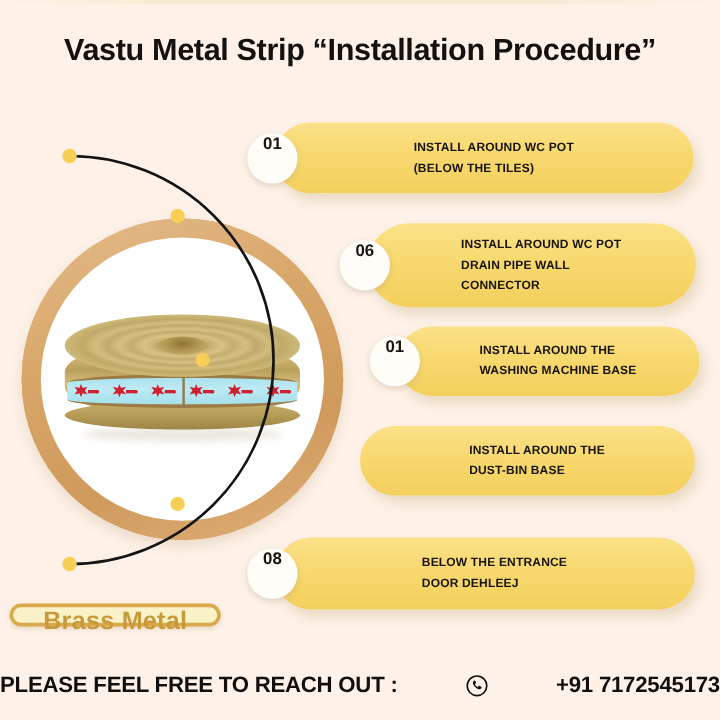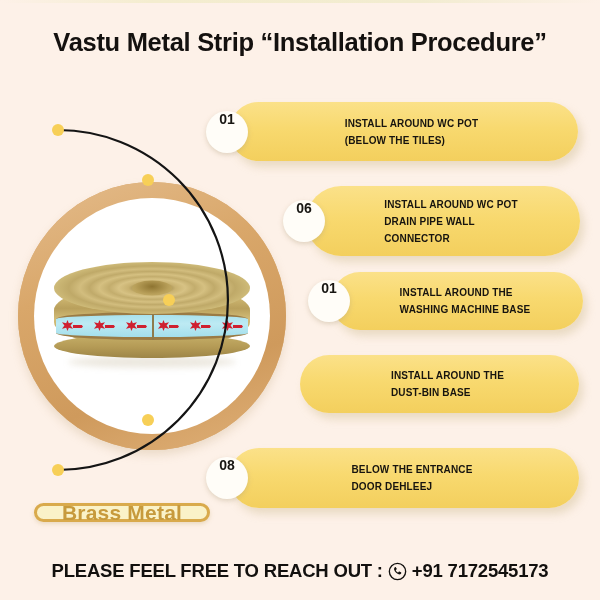--- a/index.html
+++ b/index.html
@@ -171,39 +171,39 @@
     box-shadow:0 2px 5px rgba(180,160,125,0.38);
     display:flex; align-items:flex-start; justify-content:center;
     font-size:14px;
     font-weight:bold;
     color:#171512;
     z-index:3;
   }
   
   .brass {
     position:absolute;
-    left:34px; top:503px;
+    left:8px; top:503px;
     width:176px; height:19px;
     border-radius:999px;
     border:3px solid #d9aa4c;
     background:#faf2c8;
-    display:flex; align-items:center; justify-content:center;
+    display:flex; justify-content:center;
     box-shadow:0 2px 4px rgba(200,175,120,0.35);
   }
   .brass span {
     font-size:21px;
     font-weight:bold;
     color:#c79a3c;
     letter-spacing:0.2px;
   }
   
   .footer {
     position:absolute;
     left:0; top:560px; width:600px;
-    display:flex; align-items:center; justify-content:center;
+    display:flex; align-items:center; justify-content:space-between;
     gap:5px;
     font-size:18.5px;
     font-weight:bold;
     color:#12100e;
     letter-spacing:-0.2px;
     white-space:nowrap;
   }
   .phone-icon {
     display:inline-flex; align-items:center; justify-content:center;
     width:19px; height:19px;

